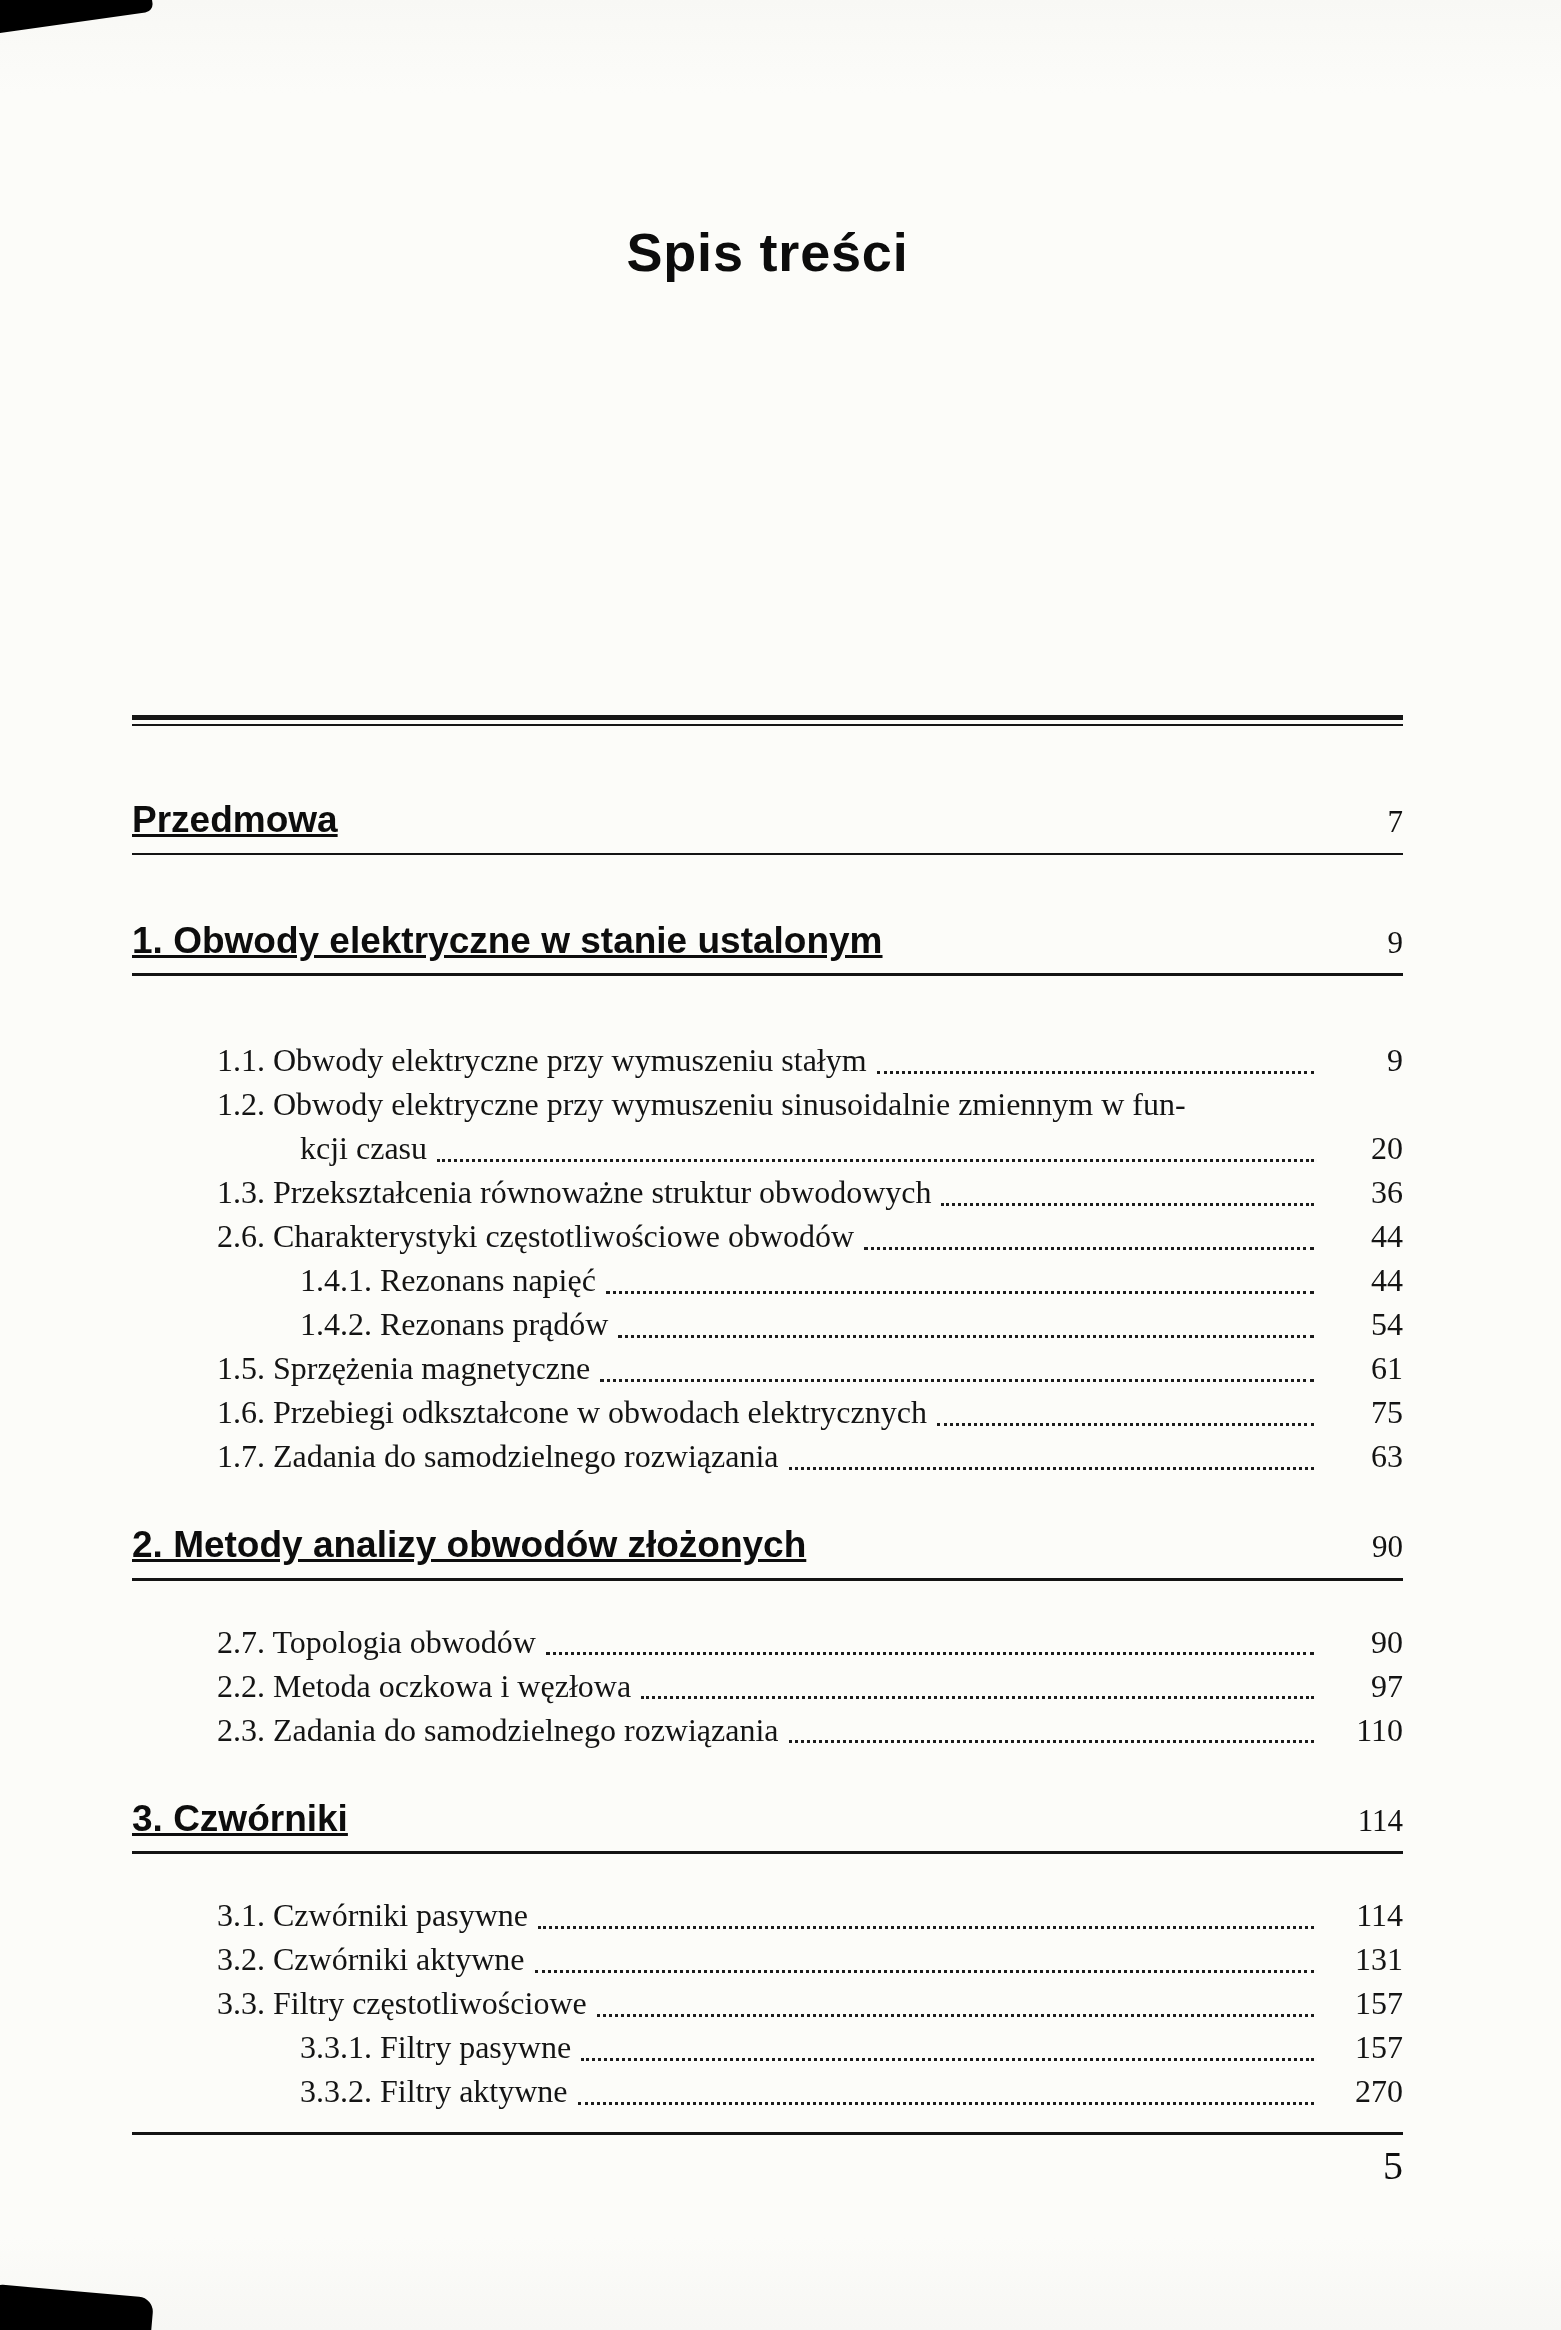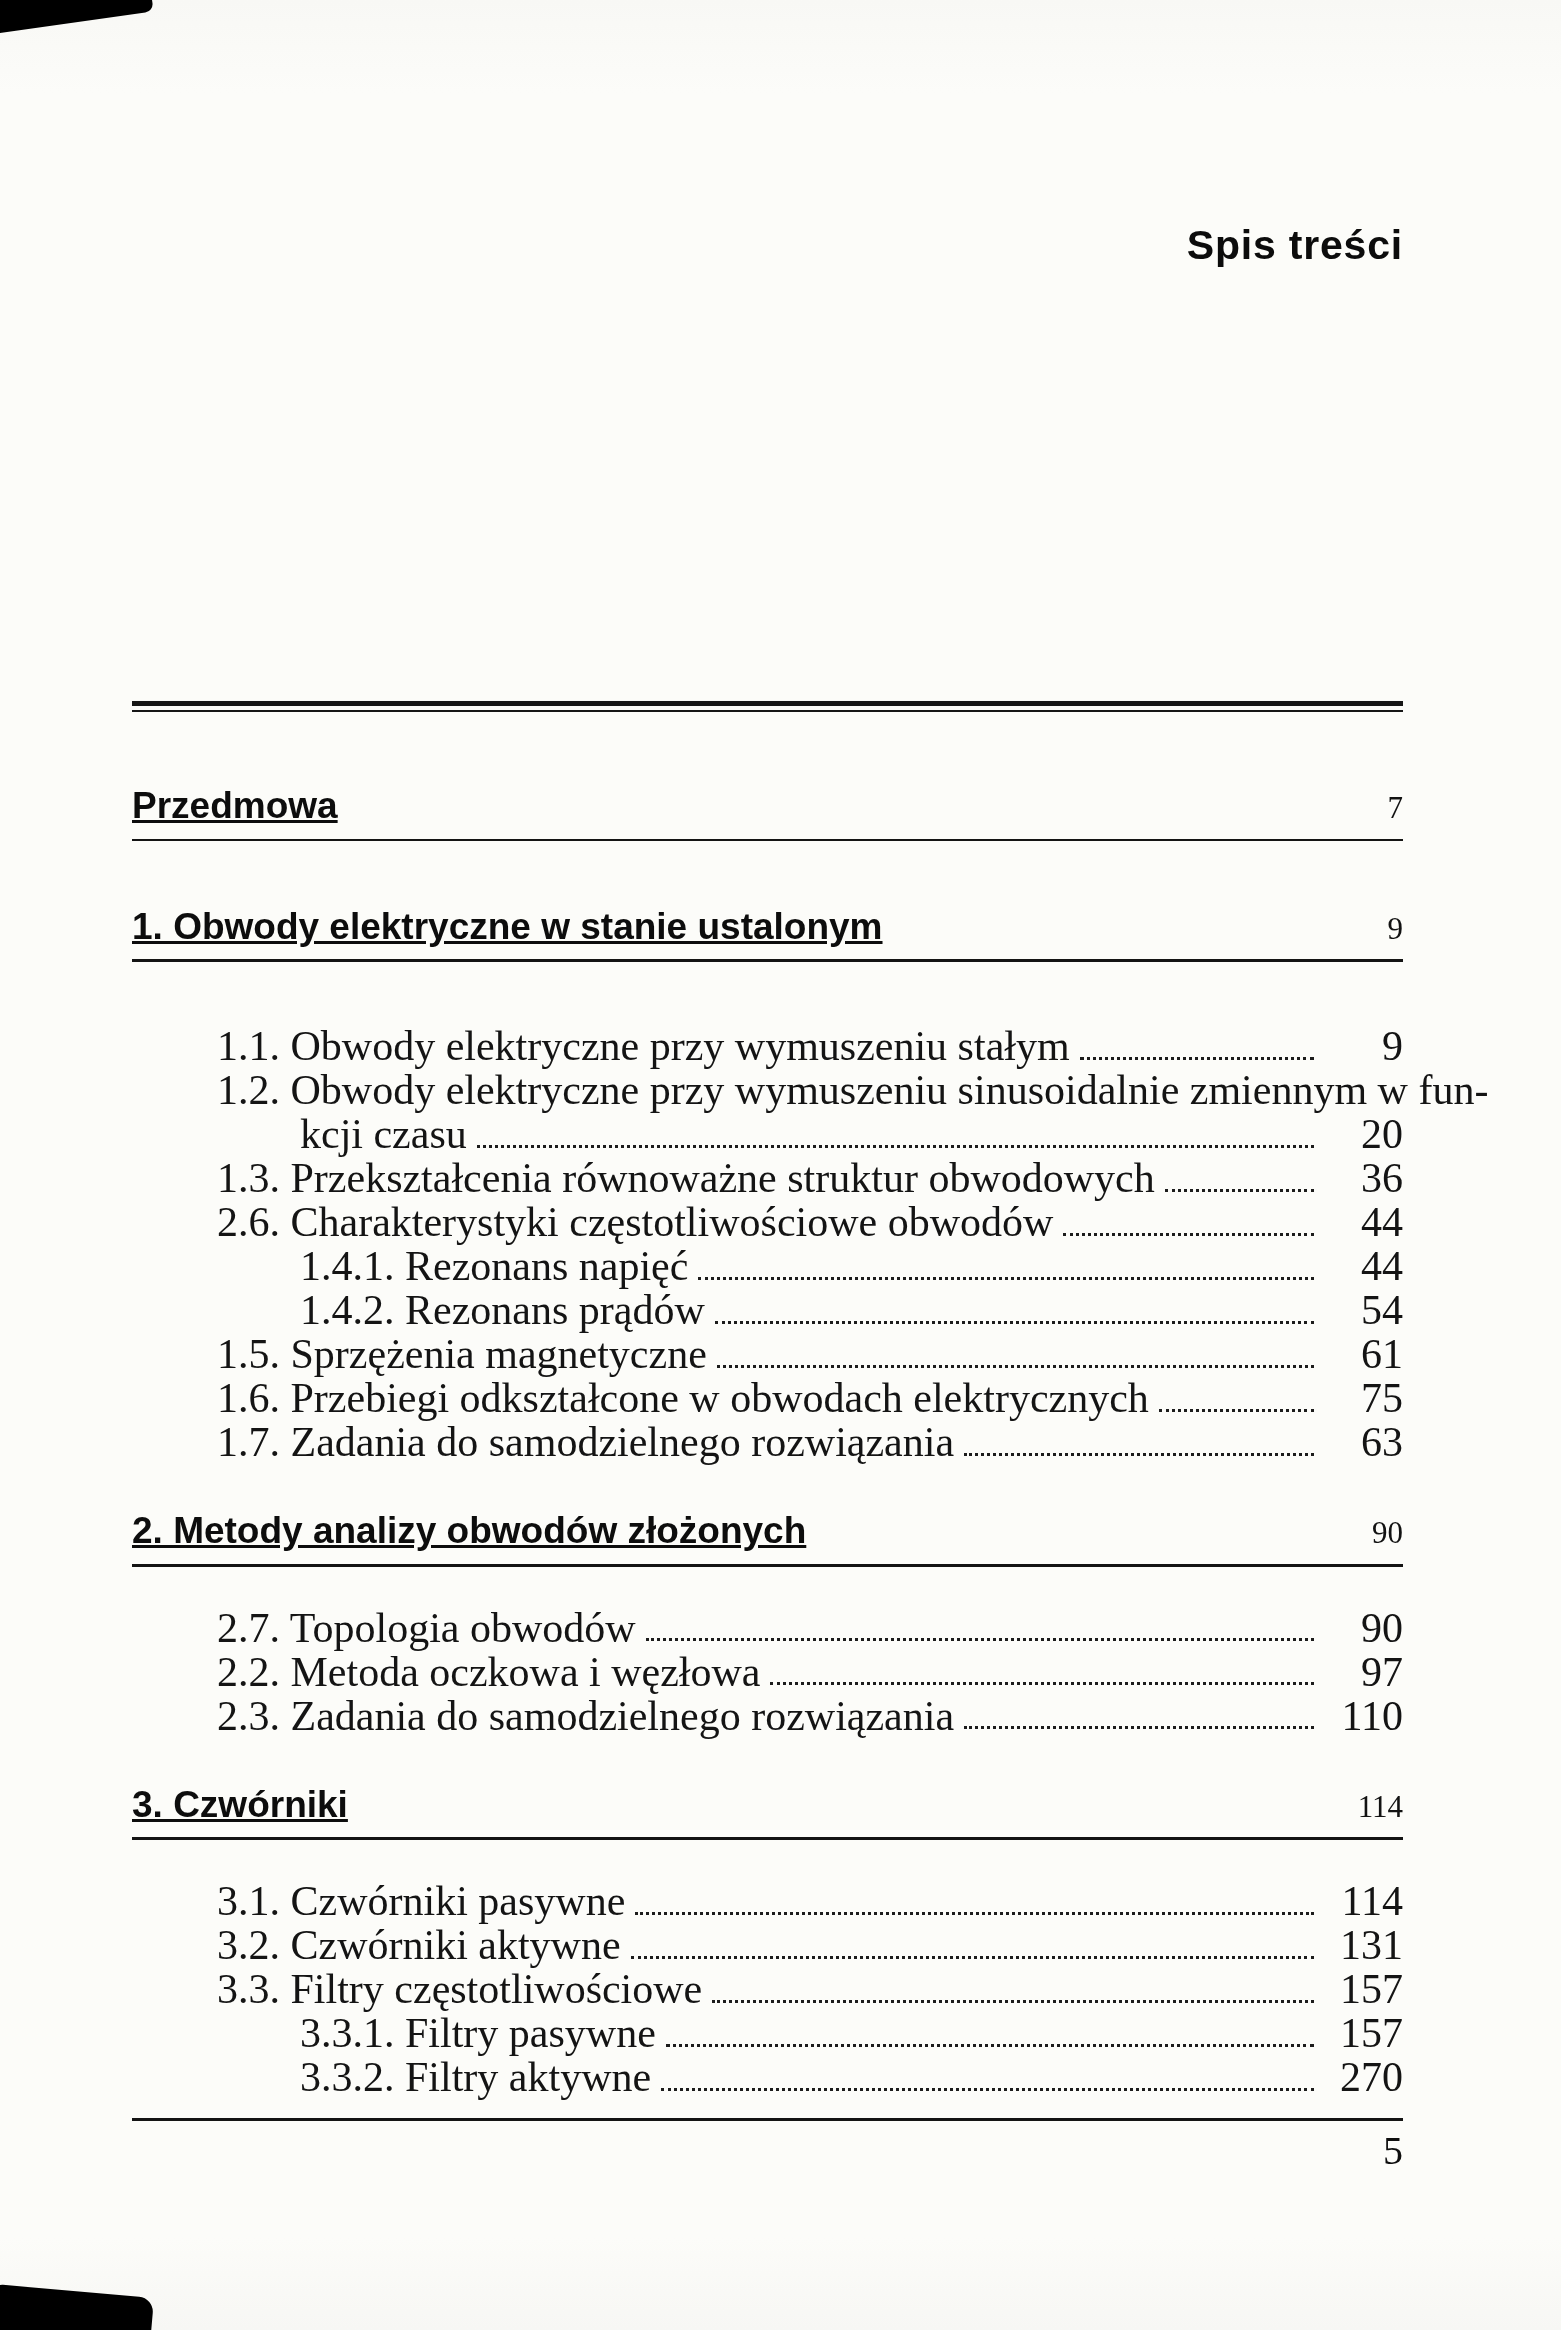--- a/index.html
+++ b/index.html
@@ -13,24 +13,24 @@
     background: linear-gradient(180deg, #f8f8f5 0%, #fcfcf9 4%, #fcfcf9 96%, #f7f7f4 100%);
     overflow: hidden;
     color: #121212;
   }
 
   .content { padding: 223px 159px 0 132px; }
 
   .title {
     font-family: "Liberation Sans", sans-serif;
     font-weight: bold;
-    font-size: 41px;
+    font-size: 54px;
     line-height: 1.08;
     letter-spacing: 0.8px;
-    text-align: right;
+    text-align: center;
     color: #0c0c0c;
   }
 
   .double-rule {
     margin-top: 434px;
     height: 11px;
     border-top: 5px solid #161616;
     border-bottom: 2.5px solid #161616;
   }
 
@@ -60,21 +60,21 @@
 
   .toc-section { margin-top: 47px; }
   .toc-section:first-child { margin-top: 66px; }
 
   .entries { margin-top: 39px; }
   .toc-section:first-child .entries { margin-top: 62px; }
 
   .entry {
     display: flex;
     align-items: baseline;
-    font-size: 42px;
+    font-size: 32px;
     line-height: 44px;
     color: #141414;
   }
   .entry.indent-0 { padding-left: 85px; }
   .entry.indent-1 { padding-left: 168px; }
   .entry-label { white-space: nowrap; }
   .leader {
     flex: 1;
     min-width: 25px;
     height: 0;

